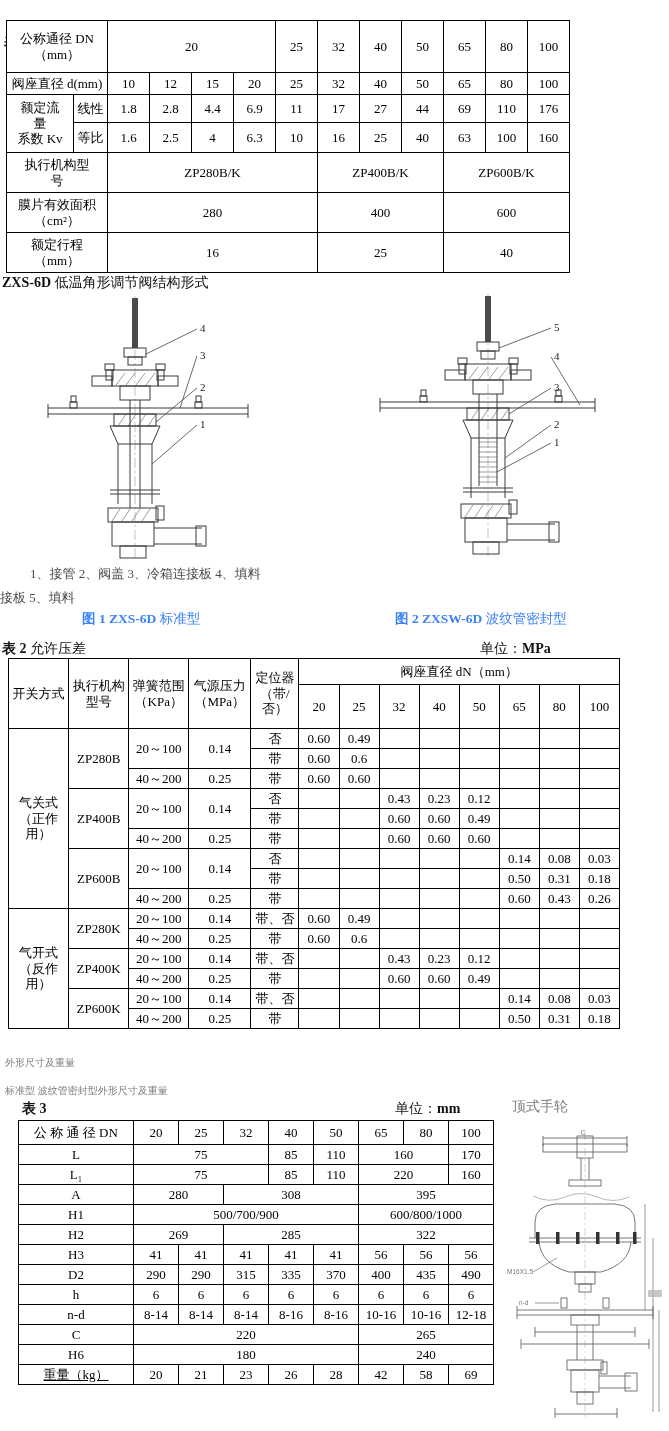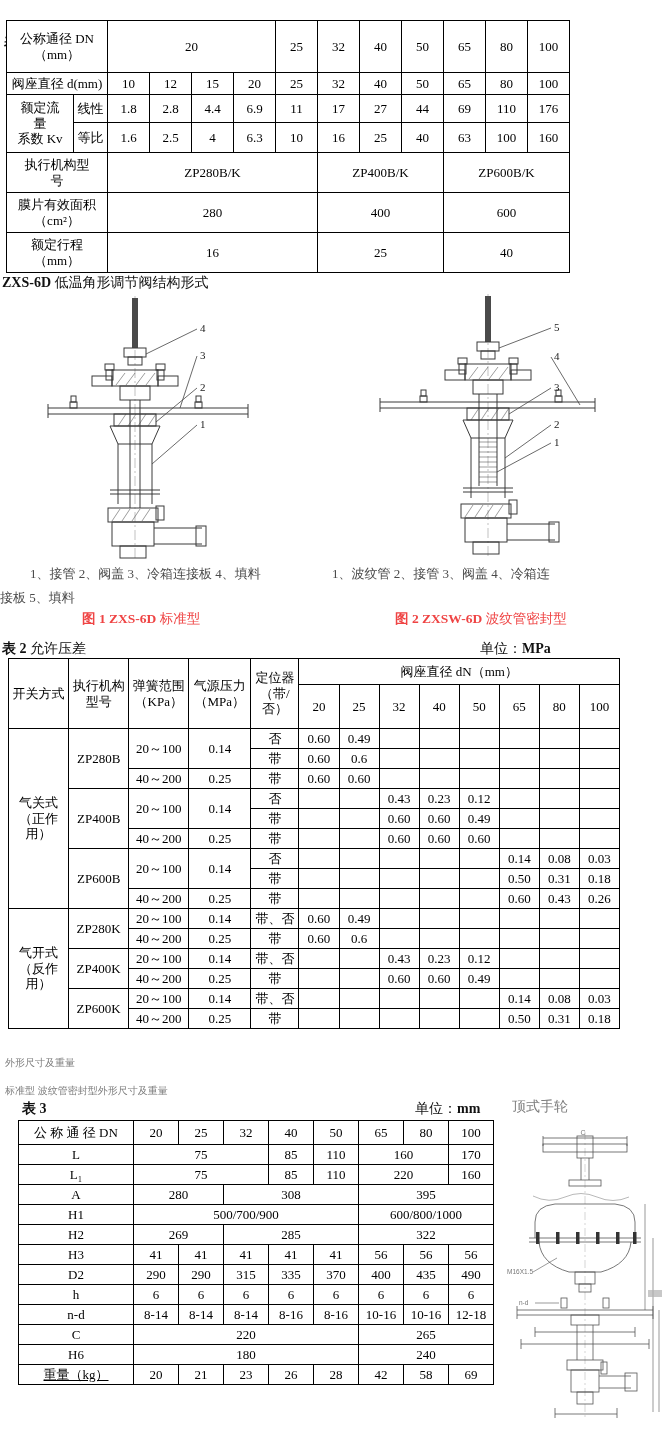--- a/index.html
+++ b/index.html
@@ -2,21 +2,21 @@
 <html><head>
 <meta charset="utf-8">
 <style>
   html,body{margin:0;padding:0;background:#fff;}
   .page{position:relative;width:669px;height:1431px;background:#fff;
         font-family:"Liberation Serif","DejaVu Serif",serif;color:#000;overflow:hidden;}
   .abs{position:absolute;}
   .b{font-weight:bold;}
   .tt{font-size:14px;color:#111;}
   .cap{font-size:13px;color:#4a4a4a;}
-  .figlab{font-size:13.5px;color:#ef4444;padding-left:20px;}
+  .figlab{font-size:13.5px;color:#3b82f6;padding-left:20px;}
   .gray{font-size:10px;color:#7d7d7d;font-family:"Liberation Sans","DejaVu Sans",sans-serif;}
   table.grid{border-collapse:collapse;table-layout:fixed;background:#fff;}
   table.grid td{border:1px solid #000;text-align:center;vertical-align:middle;
         font-size:13px;line-height:1.2;padding:0 1px;white-space:pre-line;overflow:hidden;}
   .u{text-decoration:underline;}
   svg{display:block;}
 </style>
 </head>
 <body>
 
@@ -239,21 +239,20 @@
       <text x="194" y="138">2</text>
       <text x="194" y="156">1</text>
     </g>
   </svg>
 
   <div class="abs cap" style="left:30px;top:565px;">1、接管 2、阀盖 3、冷箱连接板 4、填料</div>
   <div class="abs cap" style="left:0;top:589px;">接板 5、填料</div>
   <div class="abs figlab" style="left:62px;top:610px;">
     <span class="b">图 1 ZXS-6D</span><span> 标准型</span>
   </div>
-  <div class="abs cap" style="left:332px;top:565px;">1、波纹管 2、接管 3、阀盖 4、冷箱连</div>
   <div class="abs figlab" style="left:375px;top:610px;">
     <span class="b">图 2 ZXSW-6D</span><span> 波纹管密封型</span>
   </div>
 
   <div class="abs tt" style="left:2px;top:640px;">
     <span class="b">表 2</span><span> 允许压差</span>
   </div>
   <div class="abs tt" style="left:480px;top:640px;">
     <span>单位：</span><span class="b">MPa</span>
   </div>
@@ -499,21 +498,21 @@
           <td>0.31</td>
           <td>0.18</td>
       </tr>
     </tbody>
   </table>
 
   <div class="abs gray" style="left:5px;top:1056px;">外形尺寸及重量</div>
   <div class="abs gray" style="left:5px;top:1084px;">标准型 波纹管密封型外形尺寸及重量</div>
 
   <div class="abs tt b" style="left:22px;top:1100px;">表 3</div>
-  <div class="abs tt" style="left:395px;top:1100px;margin-left:20px;">
+  <div class="abs tt" style="left:395px;top:1100px;">
     <span>单位：</span><span class="b">mm</span>
   </div>
   <div class="abs gray" style="left:512px;top:1098px;font-size:14px;">顶式手轮</div>
 
   <table class="grid abs" style="left:18px;top:1120px;width:475px;">
     <colgroup>
       <col style="width:115px">
       <col style="width:45px">
         <col style="width:45px">
         <col style="width:45px">

